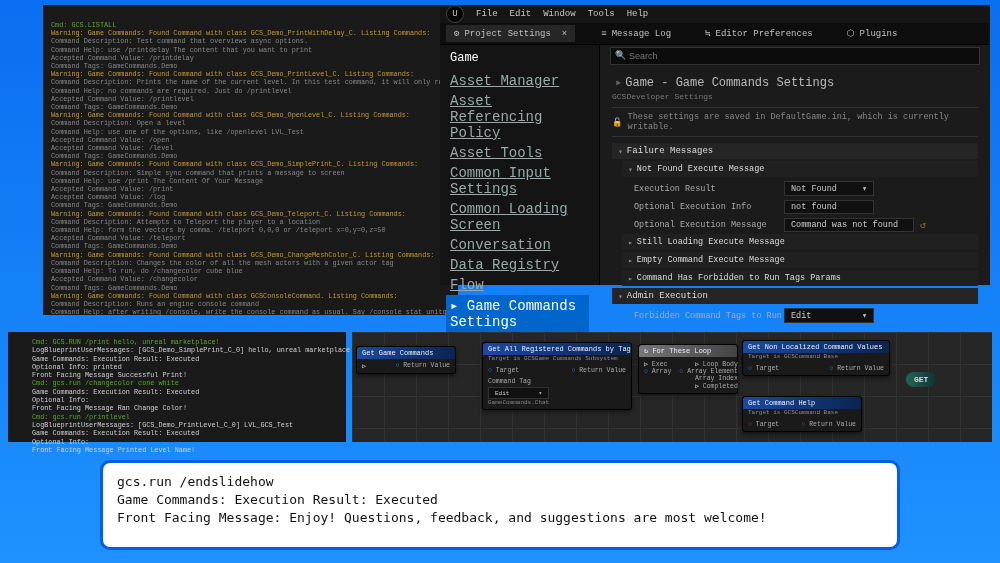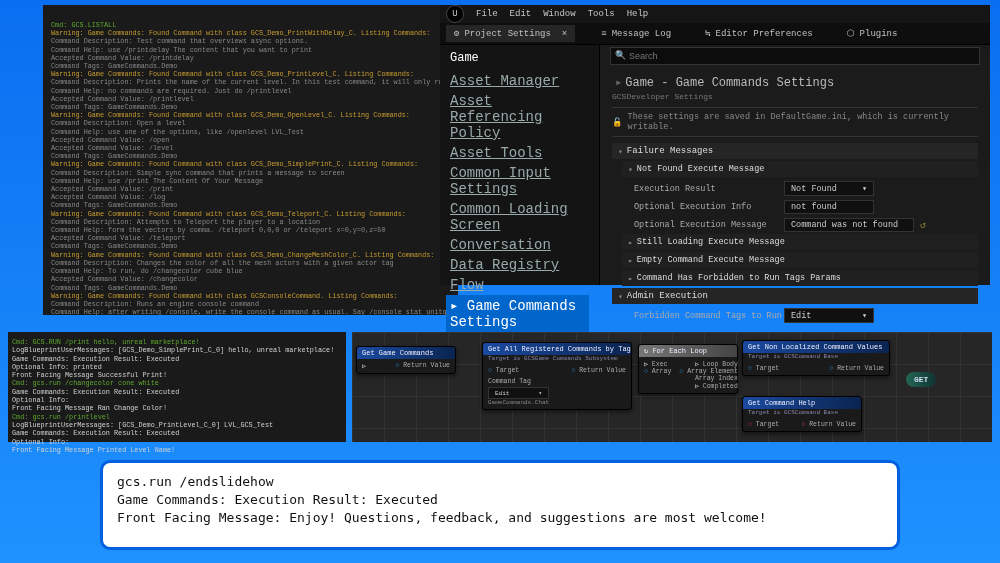--- a/index.html
+++ b/index.html
@@ -51,21 +51,21 @@
 .prop-row { display:flex; align-items:center; padding:2px 6px 2px 22px; font-size:8.5px;}
 .prop-label { width:150px; color:#aaa;}
 .prop-val { background:#101010; border:1px solid #333; padding:1px 6px; color:#ccc; min-width:90px; display:flex; justify-content:space-between; align-items:center; gap:22px;}
 .prop-val.wide { min-width:130px;}
 .reset-ico { color:#8a7a2a; margin-left:6px; font-size:10px;}
 
 
 .console2 {
   left:8px; top:332px; width:338px; height:110px;
   background:#1a1a1a; color:#d1d1d1; font-size:6.8px; line-height:8.3px;
-  padding:6px 4px;
+  padding:6px 24px;
 }
 .console2 .cmd { color:#5da82f; }
 .console2 .line { white-space:nowrap; }
 
 
 .graph {
   left:352px; top:332px; width:640px; height:110px;
   background:#262626; position:relative; overflow:hidden;
 }
 .graph-grid::before {
@@ -296,21 +296,21 @@
             <span>▾</span>
           </div>
            <div style="font-size:6px;color:#888;">GameCommands.Chat</div>
       </div>
       <div>
           <div class="pin blue" style="text-align:right">Return Value</div>
         </div>
     </div>
   </div>
   <div class="node" style="left:286px; top:12px; width:100px;">
-    <div class="node-hdr macro-hdr"><span>↻</span> <span>For Each Loop</span></div>
+    <div class="node-hdr macro-hdr"><span>↻</span> <span>For These Loop</span></div>
     <div class="node-body">
       <div>
           <div class="pin exec">Exec</div>
           <div class="pin blue">Array</div>
         </div>
       <div style="text-align:right;">
           <div class="pin exec">Loop Body</div>
           <div class="pin blue">Array Element</div>
           <div class="pin">Array Index</div>
           <div class="pin exec">Completed</div>

